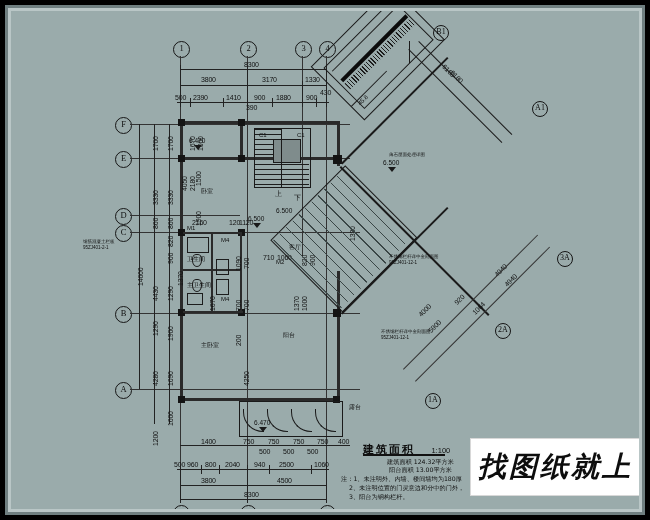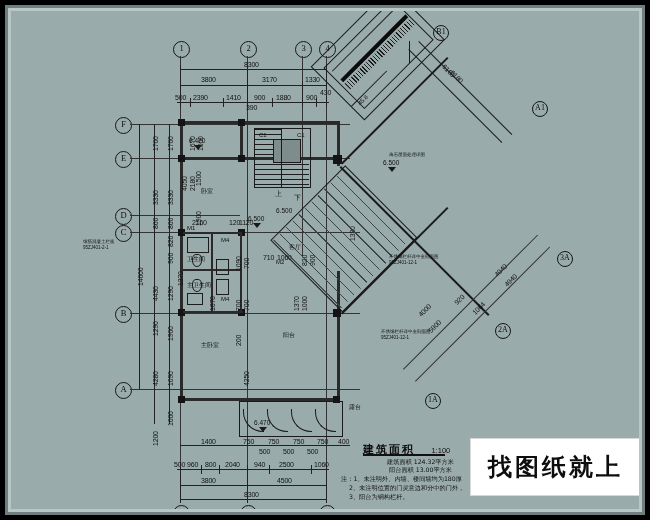--- a/index.html
+++ b/index.html
@@ -60,21 +60,21 @@
   .title-rule{position:absolute;height:1px;background:#111;}
   .note{font-family:"DejaVu Sans",sans-serif;font-size:6.2px;color:#0f0f0f;
       line-height:8.5px;white-space:nowrap;}
   .area-cn{font-family:"DejaVu Sans",sans-serif;font-size:6.2px;color:#0f0f0f;
       line-height:8.5px;white-space:nowrap;}
 
   
   #wm{position:absolute;background:#ffffff;border:1px solid #d8d8d8;
       display:flex;flex-direction:column;align-items:center;justify-content:center;}
   #wm-cn{font-family:"DejaVu Sans",sans-serif;font-weight:bold;
-      font-size:24px;color:#0d0d0d;letter-spacing:3px;line-height:26px;}
+      font-size:28px;color:#0d0d0d;letter-spacing:3px;line-height:26px;font-style:italic;}
   #wm-url{font-family:"Liberation Sans",sans-serif;font-weight:bold;
       font-size:17px;color:#1d2f9e;letter-spacing:.3px;line-height:19px;}
 
   .elev{position:absolute;font-size:6.5px;color:#111;white-space:nowrap;}
   .elevtri{position:absolute;width:0;height:0;
       border-left:4px solid transparent;border-right:4px solid transparent;
       border-top:5px solid #1a1a1a;}
   .roomlbl{position:absolute;font-family:"DejaVu Sans",sans-serif;
       font-size:6px;color:#111;white-space:nowrap;}
 </style>

